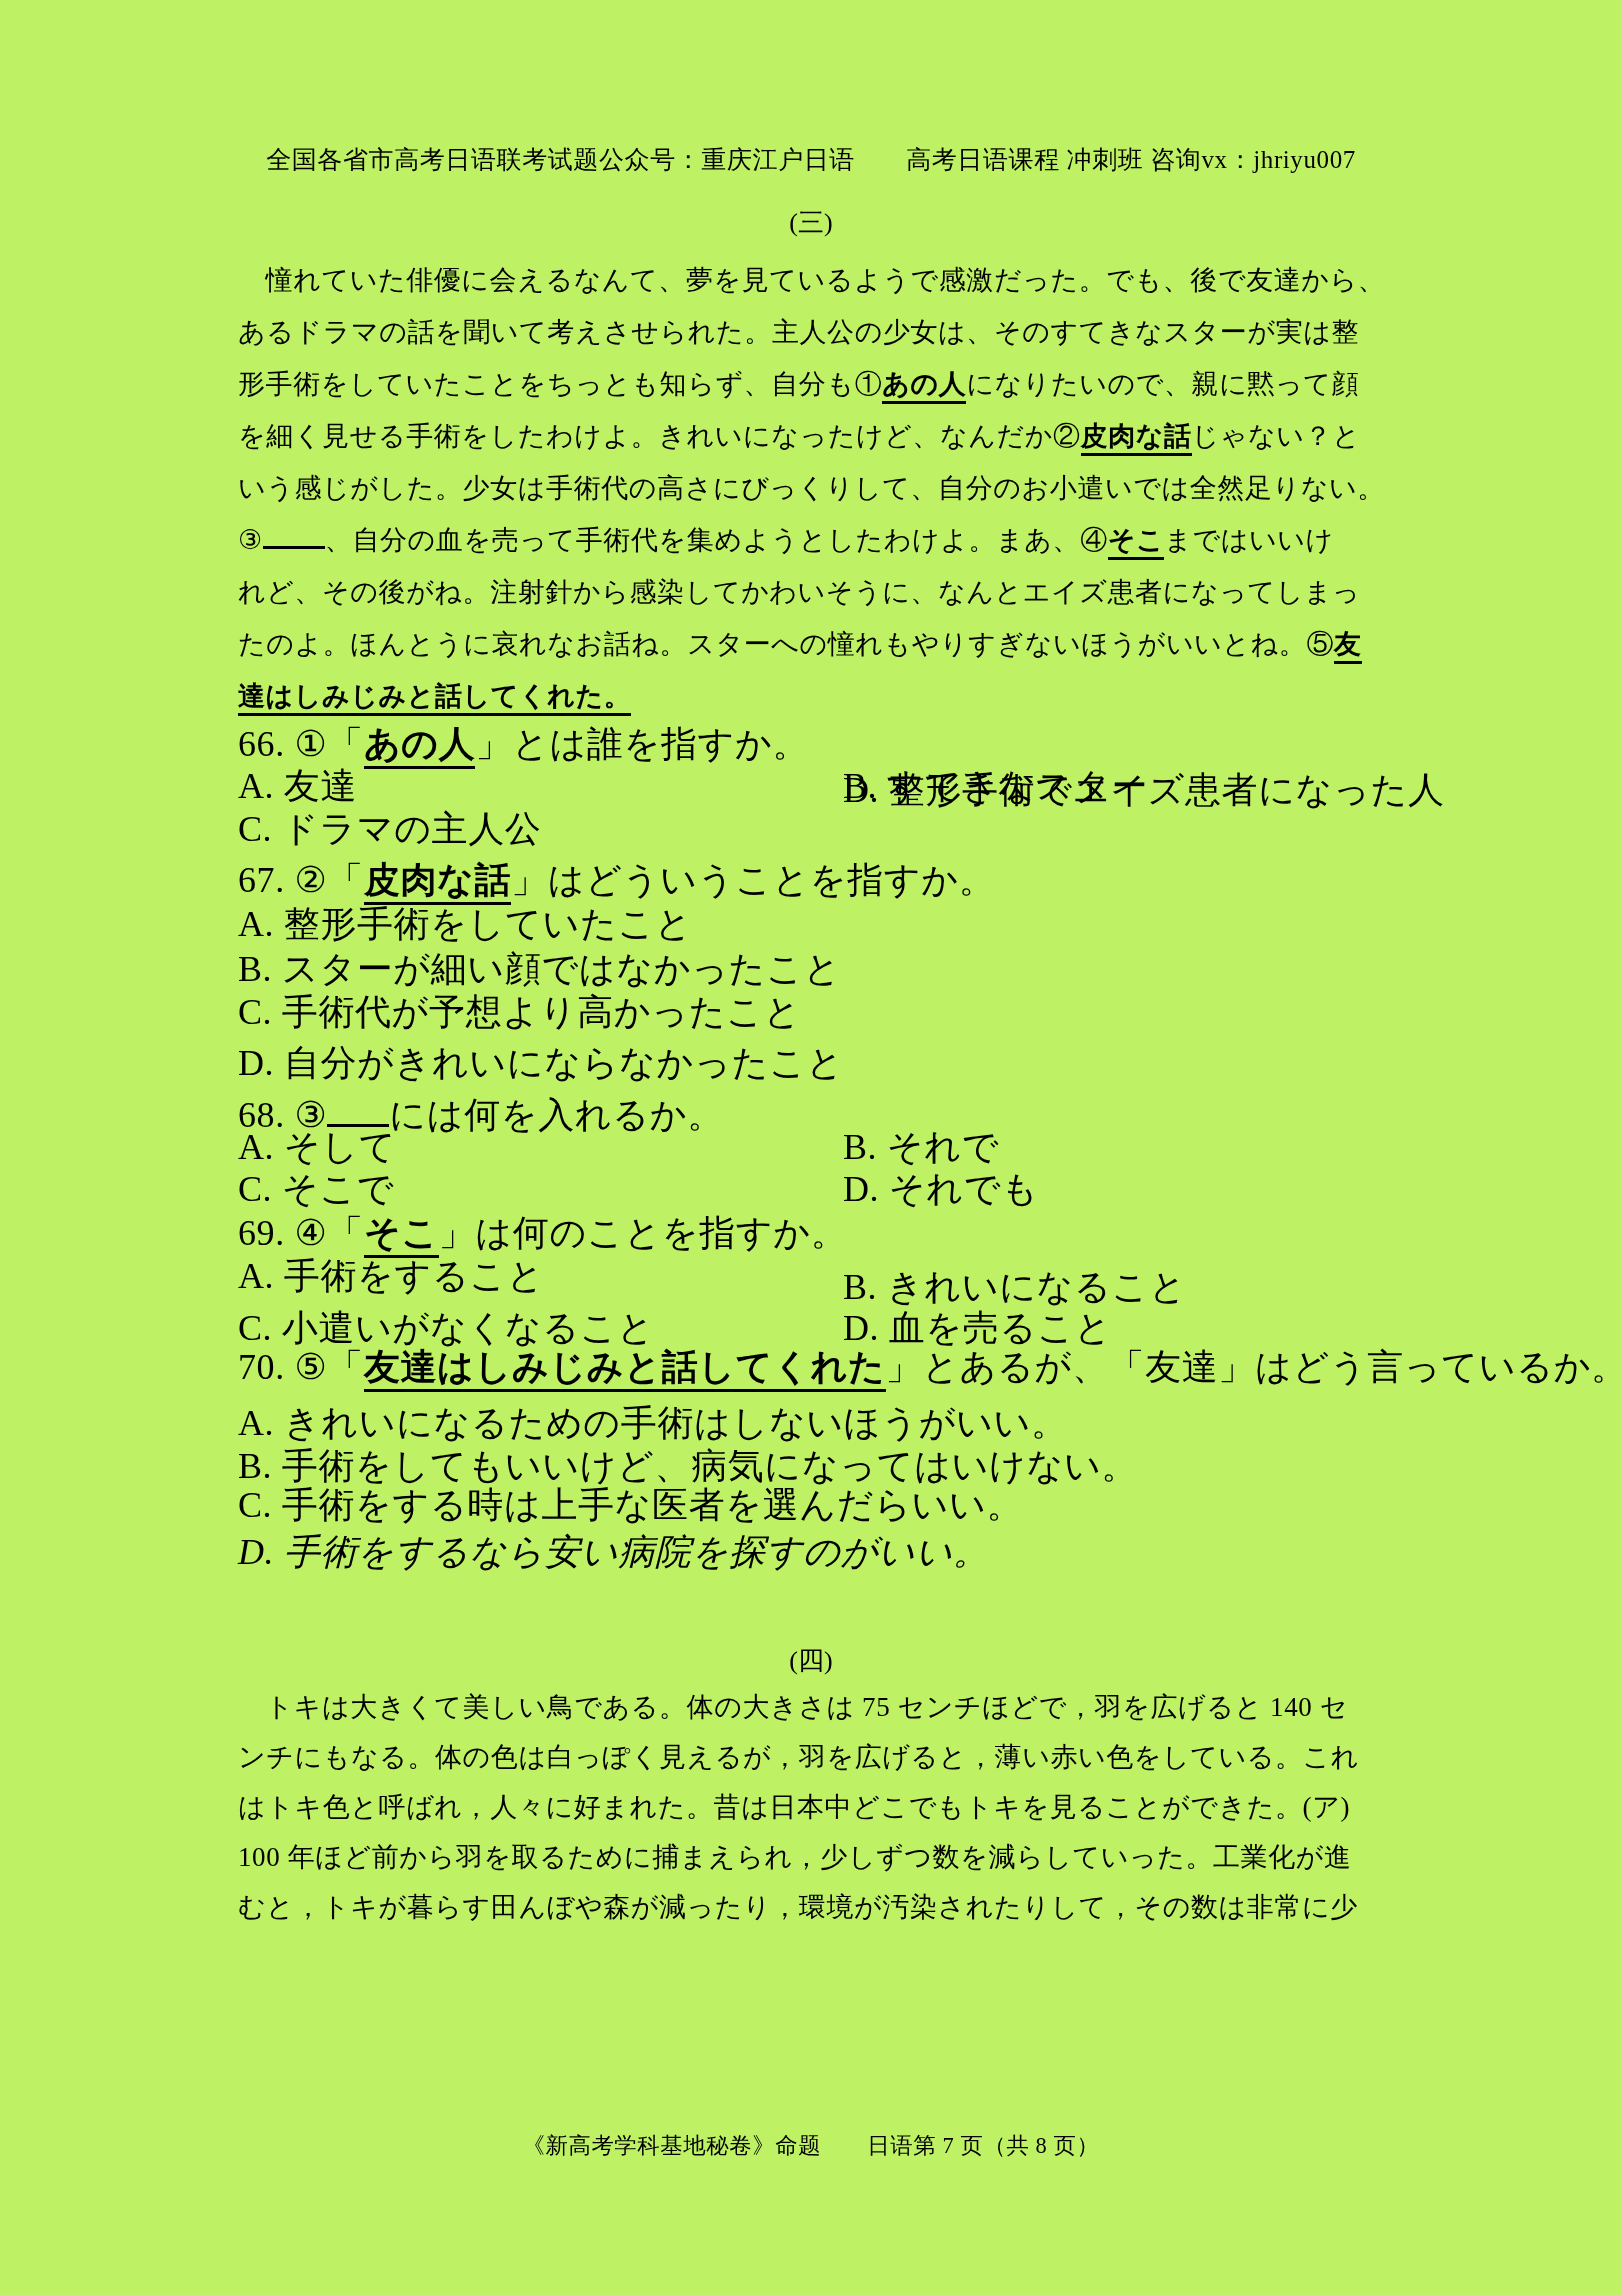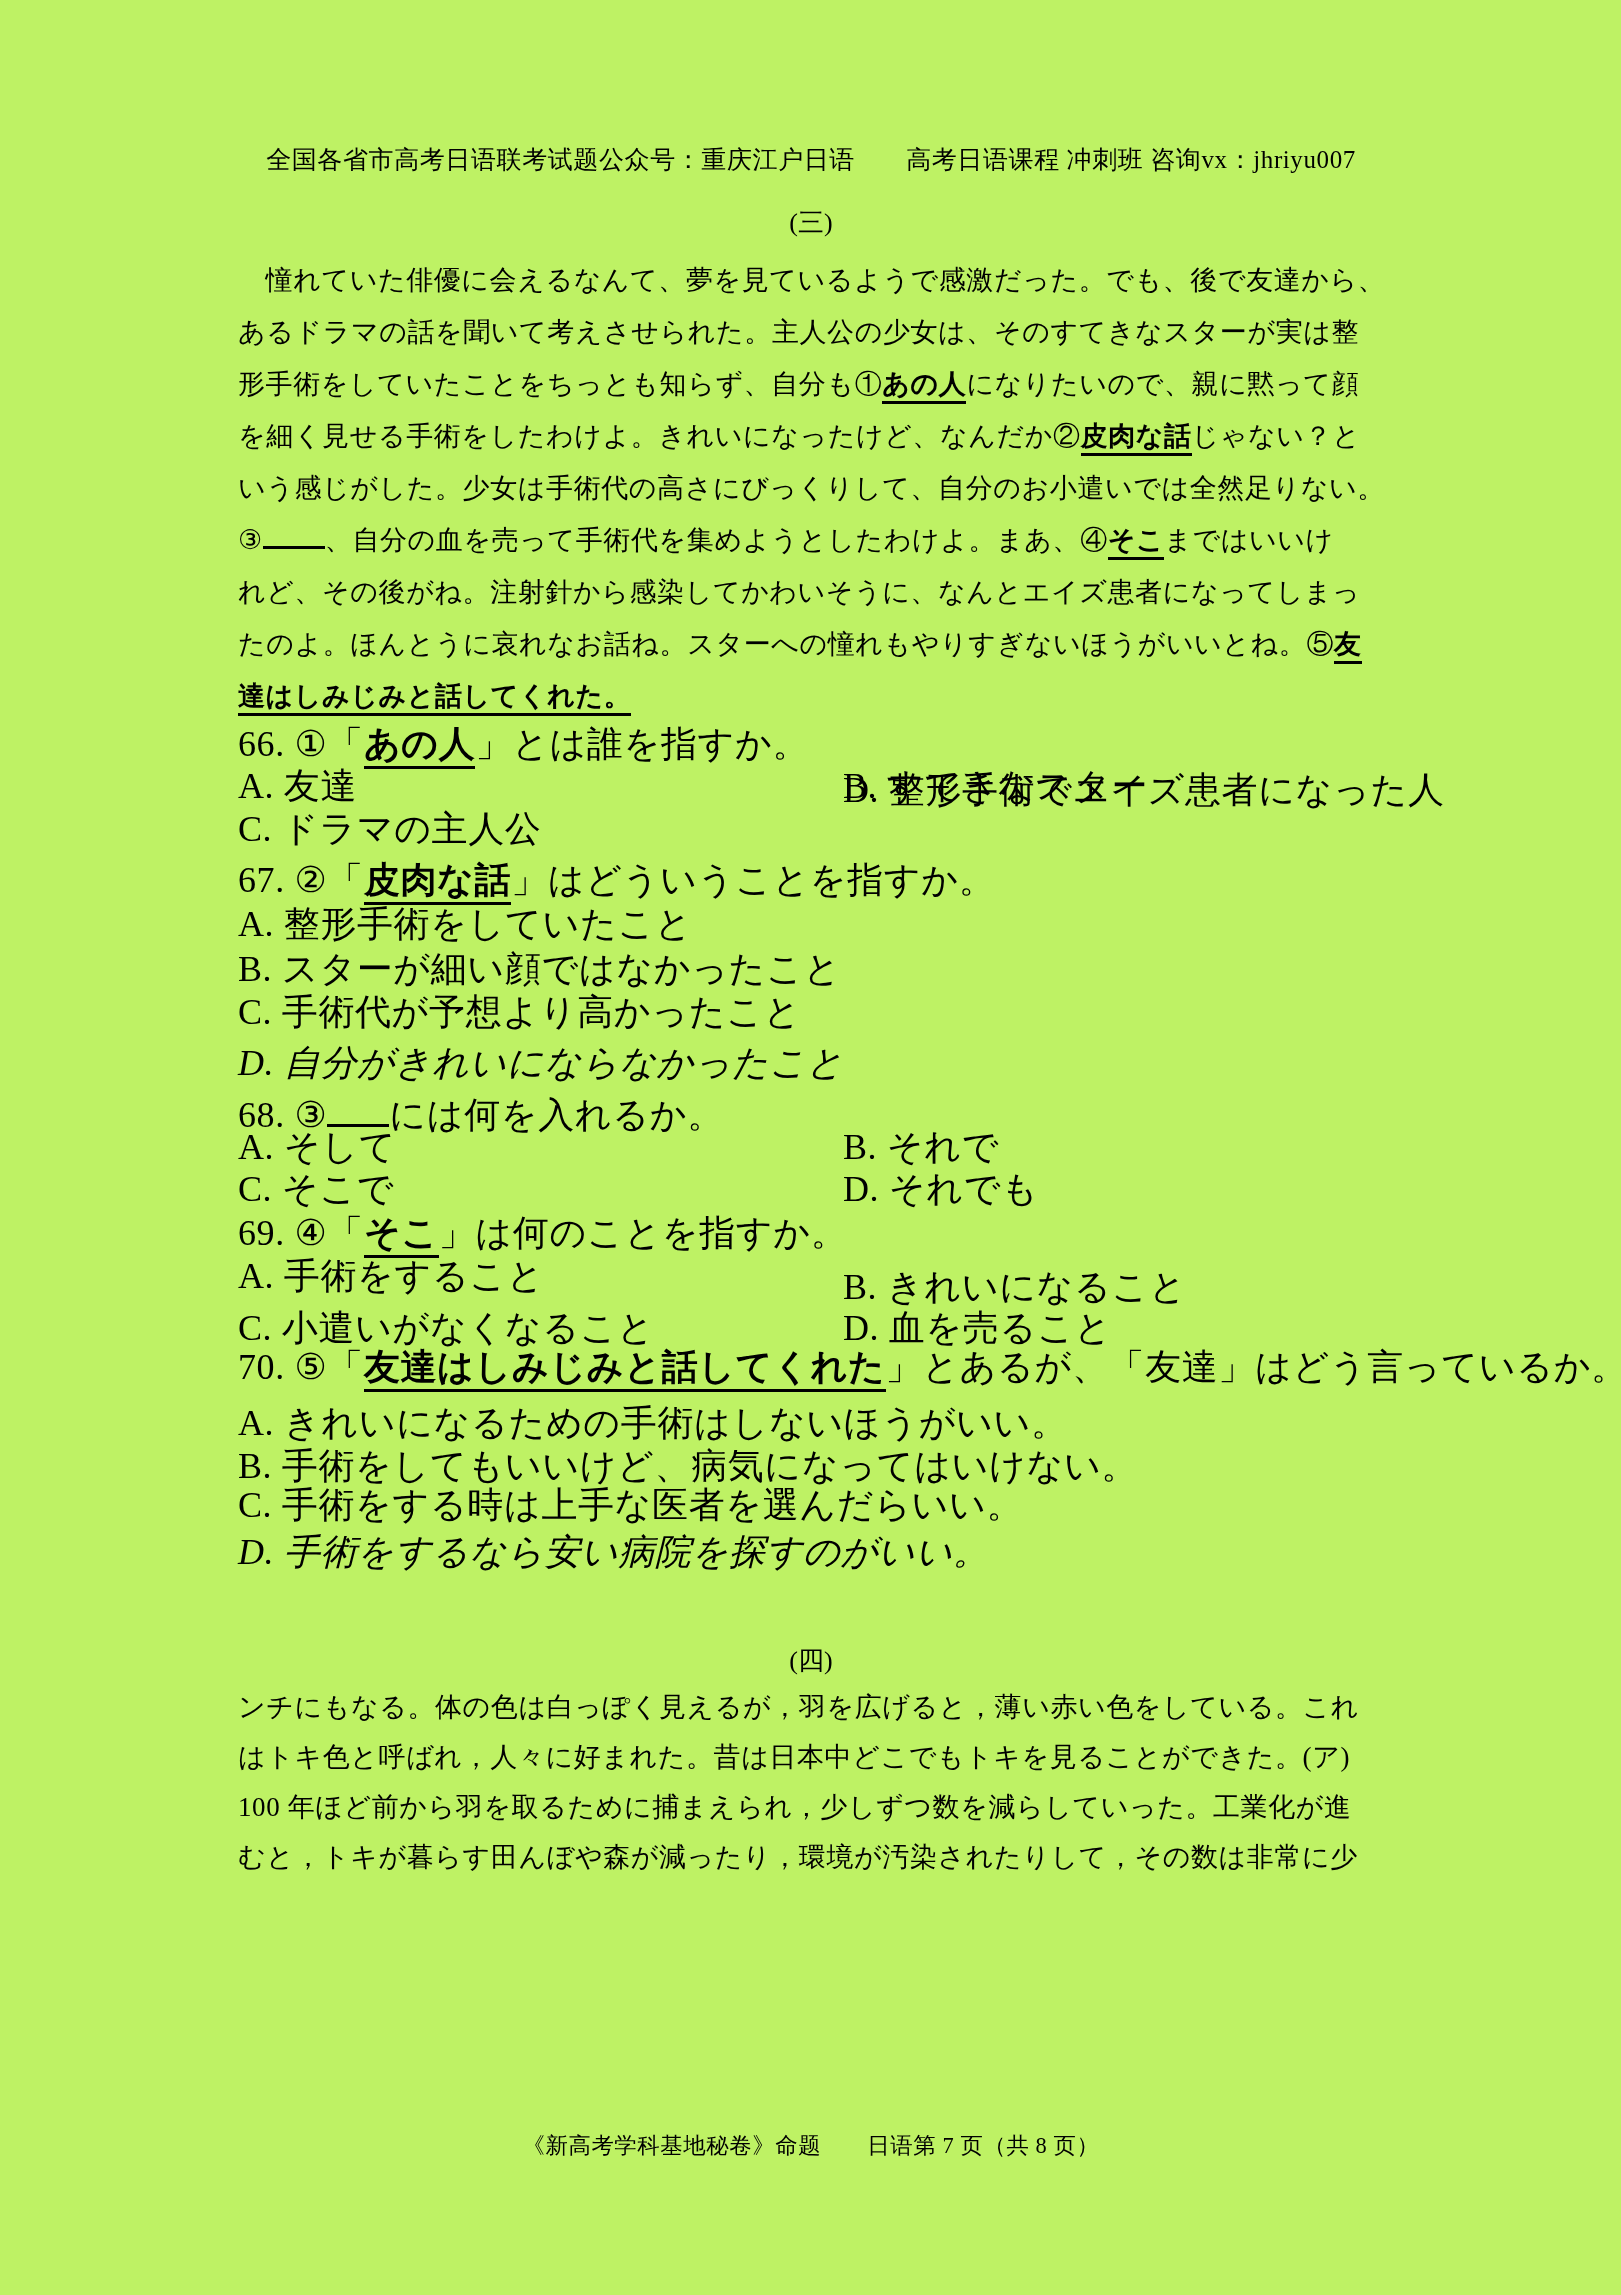--- a/index.html
+++ b/index.html
@@ -67,39 +67,40 @@
   <div id="questions3">
       <div class="q-line" style="left: 238px; top: 727px;"><span>66. ①「</span><span class="u">あの人</span><span>」とは誰を指すか。</span></div>
       <div class="q-line" style="left: 238px; top: 769px;">A. 友達</div>
       <div class="q-line" style="left: 843px; top: 769px;">B. すてきなスター</div>
       <div class="q-line" style="left: 238px; top: 812px;">C. ドラマの主人公</div>
       <div class="q-line" style="left: 843px; top: 773px;">D. 整形手術でエイズ患者になった人</div>
       <div class="q-line" style="left: 238px; top: 863px;"><span>67. ②「</span><span class="u">皮肉な話</span><span>」はどういうことを指すか。</span></div>
       <div class="q-line" style="left: 238px; top: 907px;">A. 整形手術をしていたこと</div>
       <div class="q-line" style="left: 238px; top: 952px;">B. スターが細い顔ではなかったこと</div>
       <div class="q-line" style="left: 238px; top: 995px;">C. 手術代が予想より高かったこと</div>
-      <div class="q-line" style="left: 238px; top: 1046px; font-style: italic;">D. 自分がきれいにならなかったこと</div>
+      <div class="q-line" style="left: 238px; top: 1046px;">D. 自分がきれいにならなかったこと</div>
       <div class="q-line" style="left: 238px; top: 1092px;"><span>68. ③</span><span class="u blank"></span><span>には何を入れるか。</span></div>
       <div class="q-line" style="left: 238px; top: 1130px;">A. そして</div>
       <div class="q-line" style="left: 843px; top: 1130px;">B. それで</div>
       <div class="q-line" style="left: 238px; top: 1172px;">C. そこで</div>
       <div class="q-line" style="left: 843px; top: 1172px;">D. それでも</div>
       <div class="q-line" style="left: 238px; top: 1216px;"><span>69. ④「</span><span class="u">そこ</span><span>」は何のことを指すか。</span></div>
       <div class="q-line" style="left: 238px; top: 1259px;">A. 手術をすること</div>
       <div class="q-line" style="left: 843px; top: 1270px;">B. きれいになること</div>
       <div class="q-line" style="left: 238px; top: 1311px;">C. 小遣いがなくなること</div>
       <div class="q-line" style="left: 843px; top: 1311px;">D. 血を売ること</div>
       <div class="q-line" style="left: 238px; top: 1350px;"><span>70. ⑤「</span><span class="u">友達はしみじみと話してくれた</span><span>」とあるが、「友達」はどう言っているか。</span></div>
       <div class="q-line" style="left: 238px; top: 1406px;">A. きれいになるための手術はしないほうがいい。</div>
       <div class="q-line" style="left: 238px; top: 1449px;">B. 手術をしてもいいけど、病気になってはいけない。</div>
       <div class="q-line" style="left: 238px; top: 1488px;">C. 手術をする時は上手な医者を選んだらいい。</div>
       <div class="q-line" style="left: 238px; top: 1535px; font-style: italic;">D. 手術をするなら安い病院を探すのがいい。</div>
     </div>
   <div class="sec-title" id="sec4-title">(四)</div>
   <div class="para" id="para4">
+      <div class="line"><span>　トキは大きくて美しい鳥である。体の大きさは 75 センチほどで，羽を広げると 140 セ</span></div>
       <div class="line"><span>ンチにもなる。体の色は白っぽく見えるが，羽を広げると，薄い赤い色をしている。これ</span></div>
       <div class="line"><span>はトキ色と呼ばれ，人々に好まれた。昔は日本中どこでもトキを見ることができた。(ア)</span></div>
       <div class="line"><span>100 年ほど前から羽を取るために捕まえられ，少しずつ数を減らしていった。工業化が進</span></div>
       <div class="line"><span>むと，トキが暮らす田んぼや森が減ったり，環境が汚染されたりして，その数は非常に少</span></div>
     </div>
   <div class="footer">《新高考学科基地秘卷》命题　　日语第 7 页（共 8 页）</div>
 </div>
 
 
 </body></html>

